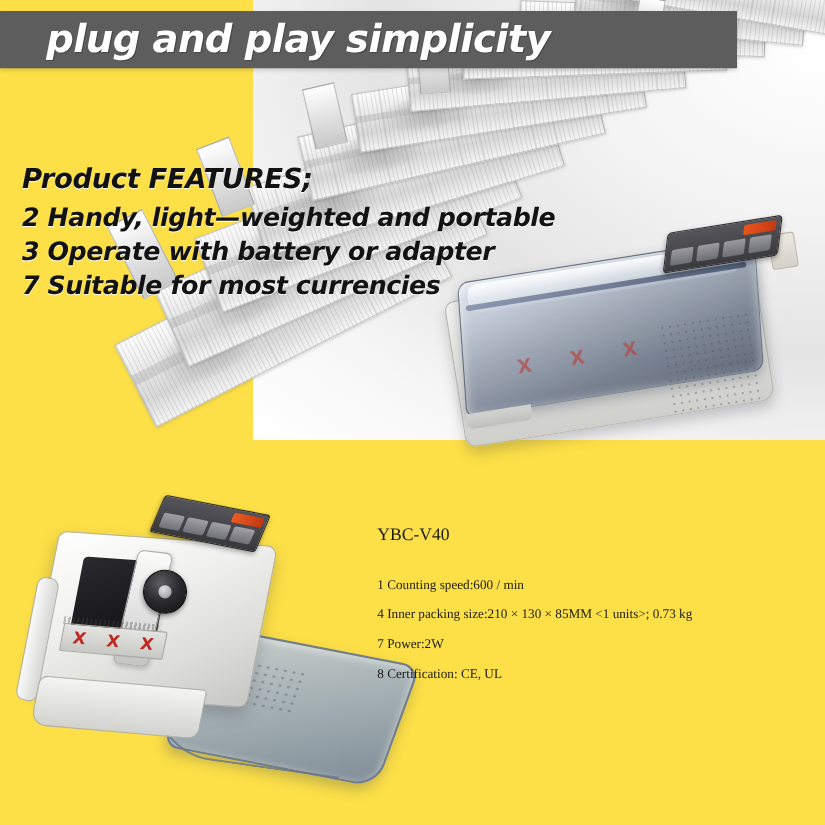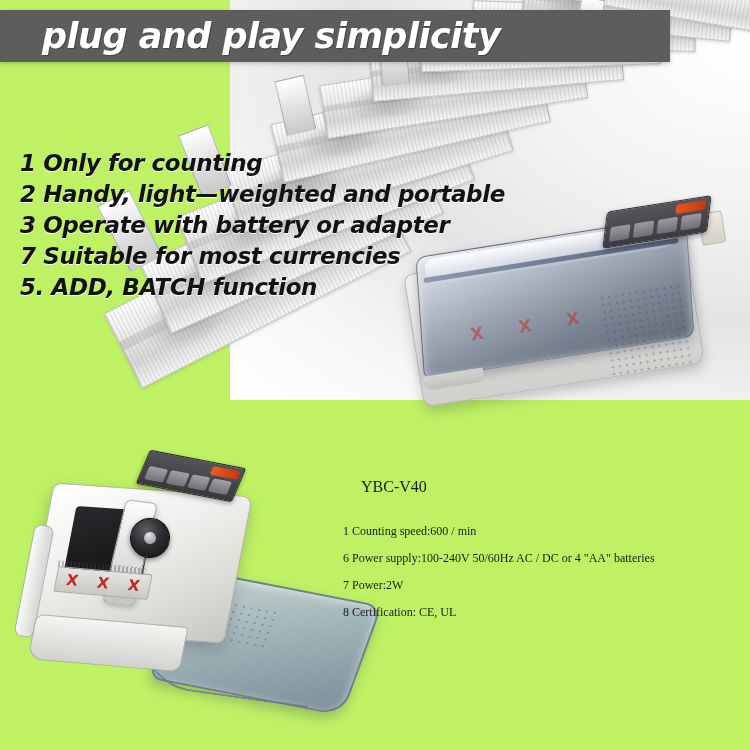--- a/index.html
+++ b/index.html
@@ -2,21 +2,21 @@
 <html><head>
 <meta charset="utf-8">
 <style>
   html,body{margin:0;padding:0;}
   body{
     width:750px;height:750px;overflow:hidden;
     background:#ffffff;
     font-family:"Liberation Sans",sans-serif;
     position:relative;
   }
-  #page{position:relative;width:750px;height:750px;background:#bef264;overflow:hidden;}
+  #page{position:relative;width:750px;height:750px;background:#fde047;overflow:hidden;}
 
   
   .money-bg{position:absolute;left:0;top:0;width:750px;height:430px;overflow:hidden;}
   .money-bg .wash{
     position:absolute;right:-40px;top:-30px;width:560px;height:430px;
     background:radial-gradient(ellipse at 92% 18%, #ffffff 0%, #f3f3f3 30%, #e4e4e4 55%, #f7f7f7 80%, #ffffff 100%);
   }
   .bill{
     position:absolute;
     background:
@@ -225,21 +225,21 @@
   .uo-wire{
     position:absolute;left:118px;top:176px;width:176px;height:66px;
     border-bottom:2px solid #6b7788;border-left:2px solid #6b7788;
     border-radius:0 0 0 60px;transform:rotate(8deg);opacity:.8;
   }
 
   
   .specs{position:absolute;left:343px;top:478px;width:400px;}
   .spec-model{
     font-family:"Liberation Serif",serif;
-    font-size:16px;color:#1b1b1b;margin-bottom:22px;margin-left:18px;
+    font-size:16px;color:#1b1b1b;margin-bottom:22px;
   }
   .spec-title{
     font-family:"Liberation Serif",serif;
     font-size:16px;color:#4a6d8f;margin-bottom:17px;
   }
   .spec-line{
     font-family:"Liberation Serif",serif;
     font-size:12px;color:#1b1b1b;line-height:27px;white-space:nowrap;
   }
 </style>
@@ -269,25 +269,24 @@
       <div class="band" style="left:222px;top:24px;width:24px;height:40px;transform:rotate(2deg);"></div>
       <div class="band" style="left:318px;top:10px;width:22px;height:36px;transform:rotate(10deg);"></div>
     </div>
   </div>
 
   <div class="banner">
     <div class="banner-text">plug and play simplicity</div>
   </div>
 
   <div class="features">
-    <div class="feat-item">1 Only for counting</div>
+    <div class="feat-head">Product FEATURES;</div>
     <div class="feat-item">2 Handy, light—weighted and portable</div>
     <div class="feat-item">3 Operate with battery or adapter</div>
     <div class="feat-item">7 Suitable for most currencies</div>
-    <div class="feat-item">5. ADD, BATCH function</div>
   </div>
 
   <div class="unit-closed">
     <div class="uc-body"></div>
     <div class="uc-lid"></div>
     <div class="uc-lid-gloss"></div>
     <div class="uc-lid-edge"></div>
     <div class="uc-dots"></div>
     <div class="uc-xmarks">
       <span>X</span>
@@ -330,18 +329,18 @@
         <i></i>
         <i></i>
         <i></i>
       </div>
     </div>
   </div>
 
   <div class="specs">
     <div class="spec-model">YBC-V40</div>
     <div class="spec-line">1 Counting speed:600 / min</div>
-    <div class="spec-line">6 Power supply:100-240V 50/60Hz AC / DC or 4 "AA" batteries</div>
+    <div class="spec-line">4 Inner packing size:210 × 130 × 85MM &lt;1 units&gt;; 0.73 kg</div>
     <div class="spec-line">7 Power:2W</div>
     <div class="spec-line">8 Certification: CE, UL</div>
   </div>
 
 </div>
 
 </body></html>

